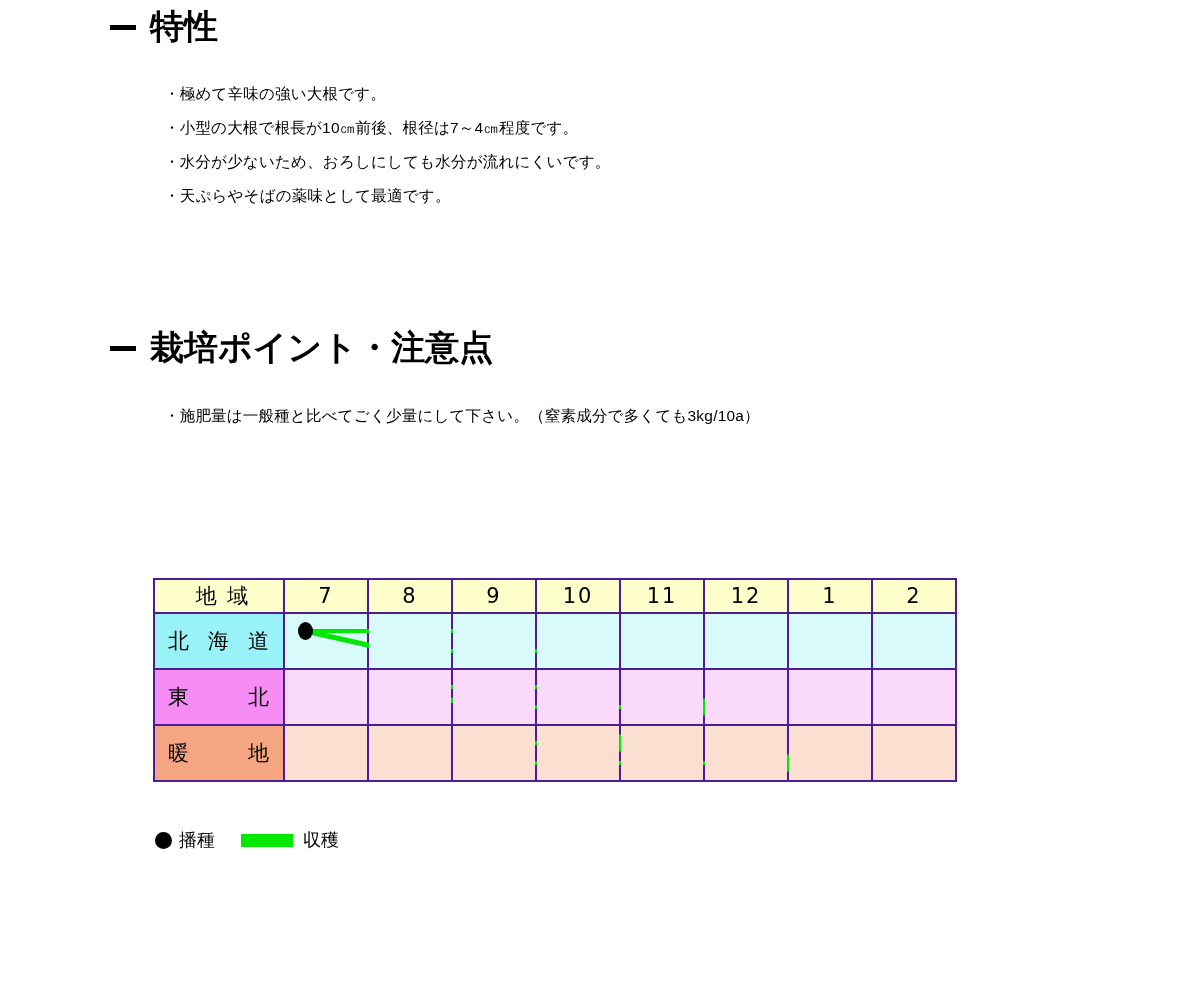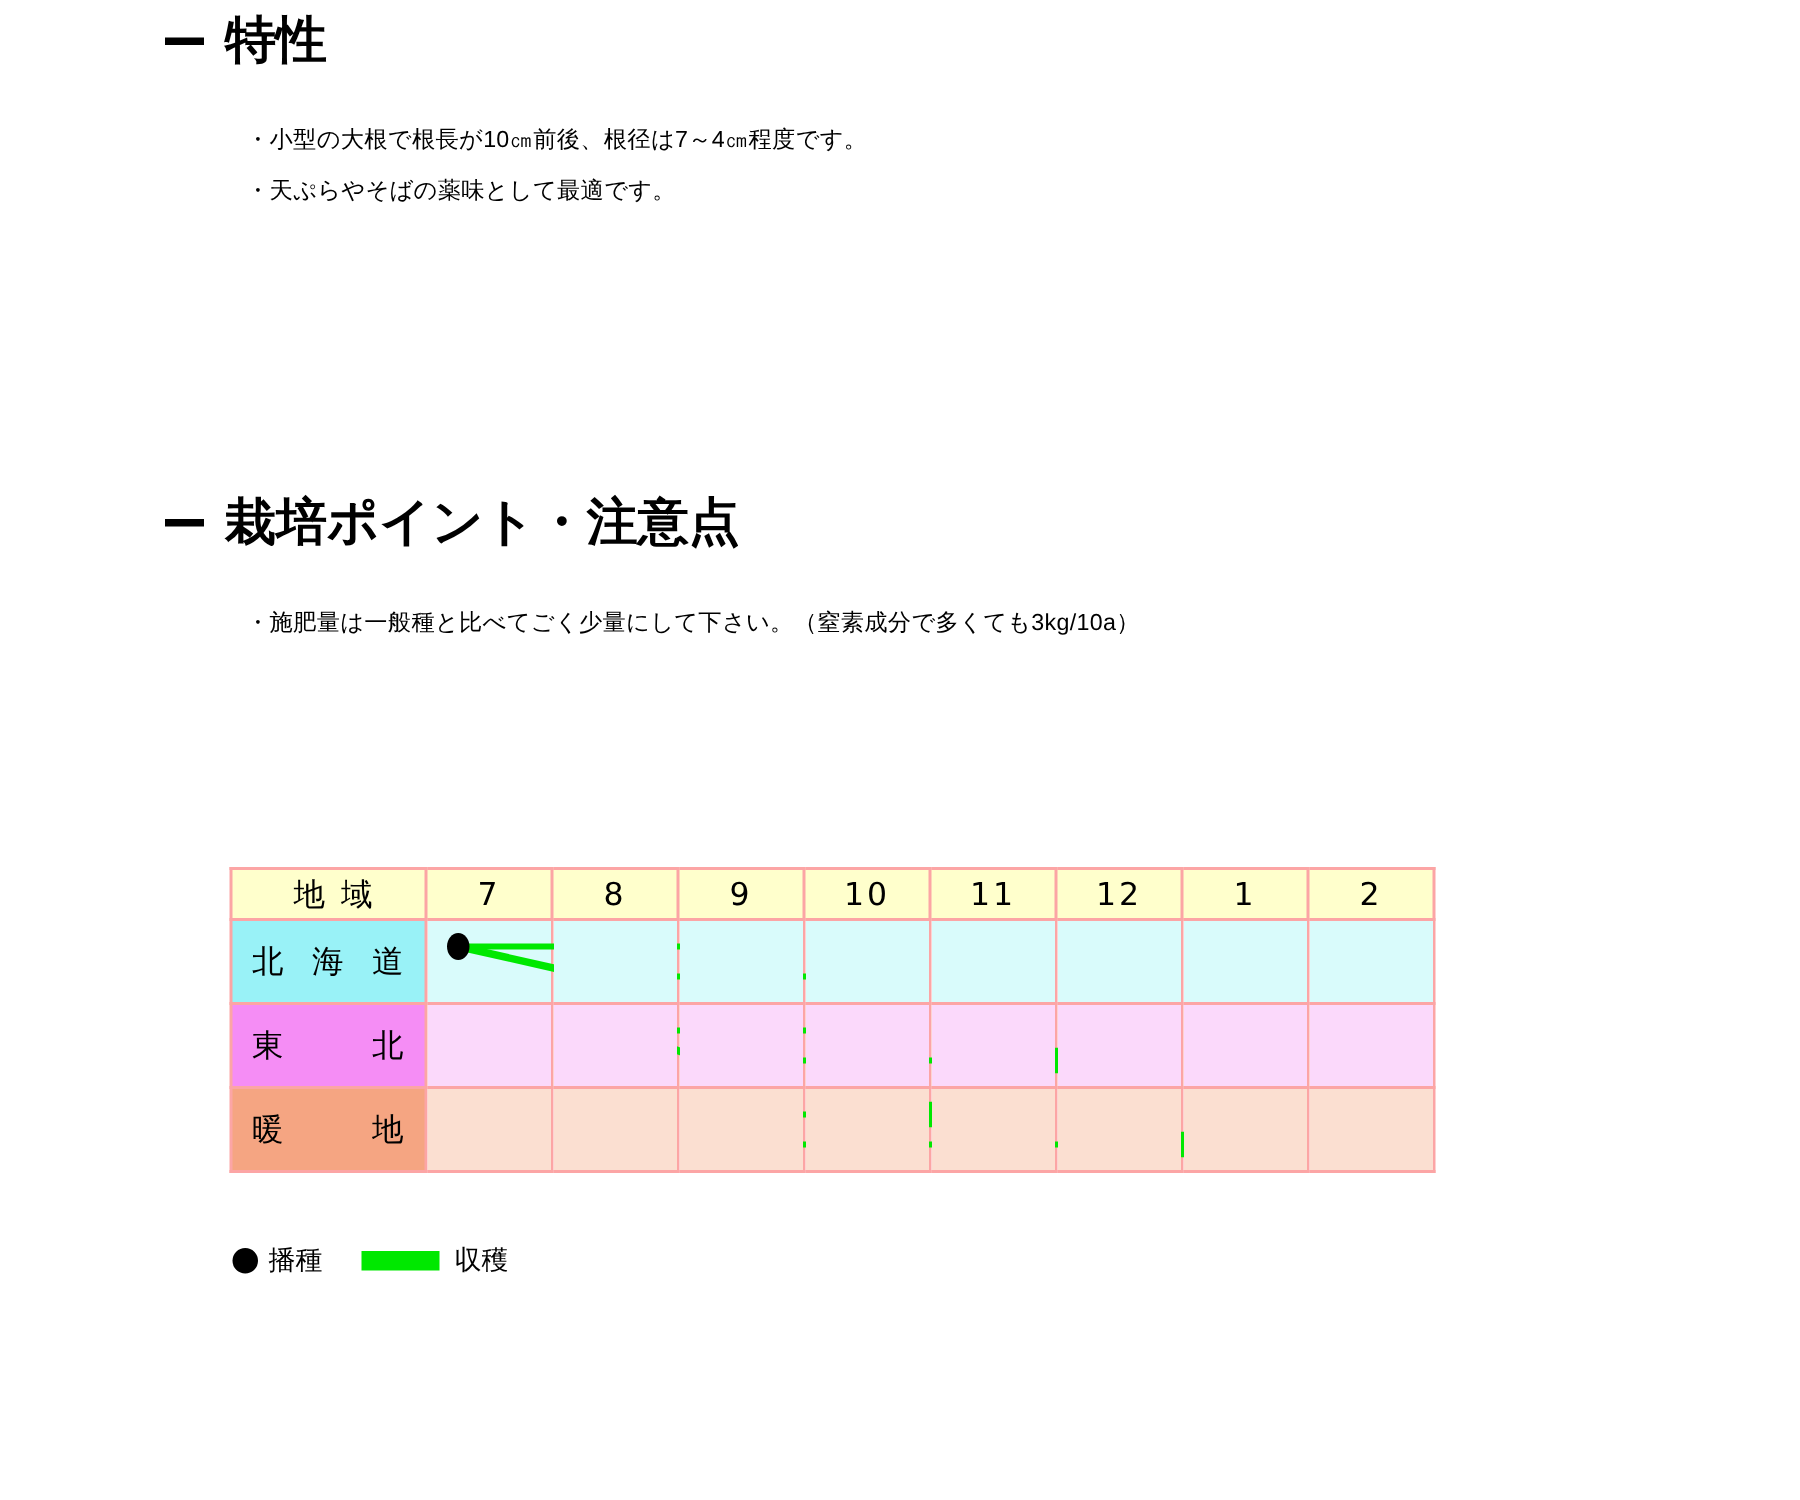--- a/index.html
+++ b/index.html
@@ -48,21 +48,21 @@
 
   
   #calendar{
     position:absolute;
     left:153px;top:578px;
     border-collapse:collapse;
     table-layout:fixed;
     width:784px;
   }
   #calendar td,#calendar th{
-    border:2px solid #fca5a5;
+    border:2px solid #4c1d95;
     padding:0;
     margin:0;
   }
   #calendar thead th{
     height:32px;
     background:#ffffcc;
     font-weight:400;
     font-size:21px;
     font-family:"DejaVu Sans",sans-serif;
     letter-spacing:2px;
@@ -138,21 +138,23 @@
 </head>
 <body>
 
 <div class="page">
 
   <div class="section-head" id="head-1">
     <span class="sh-dash"></span>
     <span class="sh-text">特性</span>
   </div>
   <div class="bullets" id="bullets-1">
+    <div class="bullet-line">・極めて辛味の強い大根です。</div>
     <div class="bullet-line">・小型の大根で根長が10㎝前後、根径は7～4㎝程度です。</div>
+    <div class="bullet-line">・水分が少ないため、おろしにしても水分が流れにくいです。</div>
     <div class="bullet-line">・天ぷらやそばの薬味として最適です。</div>
   </div>
 
   <div class="section-head" id="head-2">
     <span class="sh-dash"></span>
     <span class="sh-text">栽培ポイント・注意点</span>
   </div>
   <div class="bullets" id="bullets-2">
     <div class="bullet-line">・施肥量は一般種と比べてごく少量にして下さい。（窒素成分で多くても3kg/10a）</div>
   </div>

